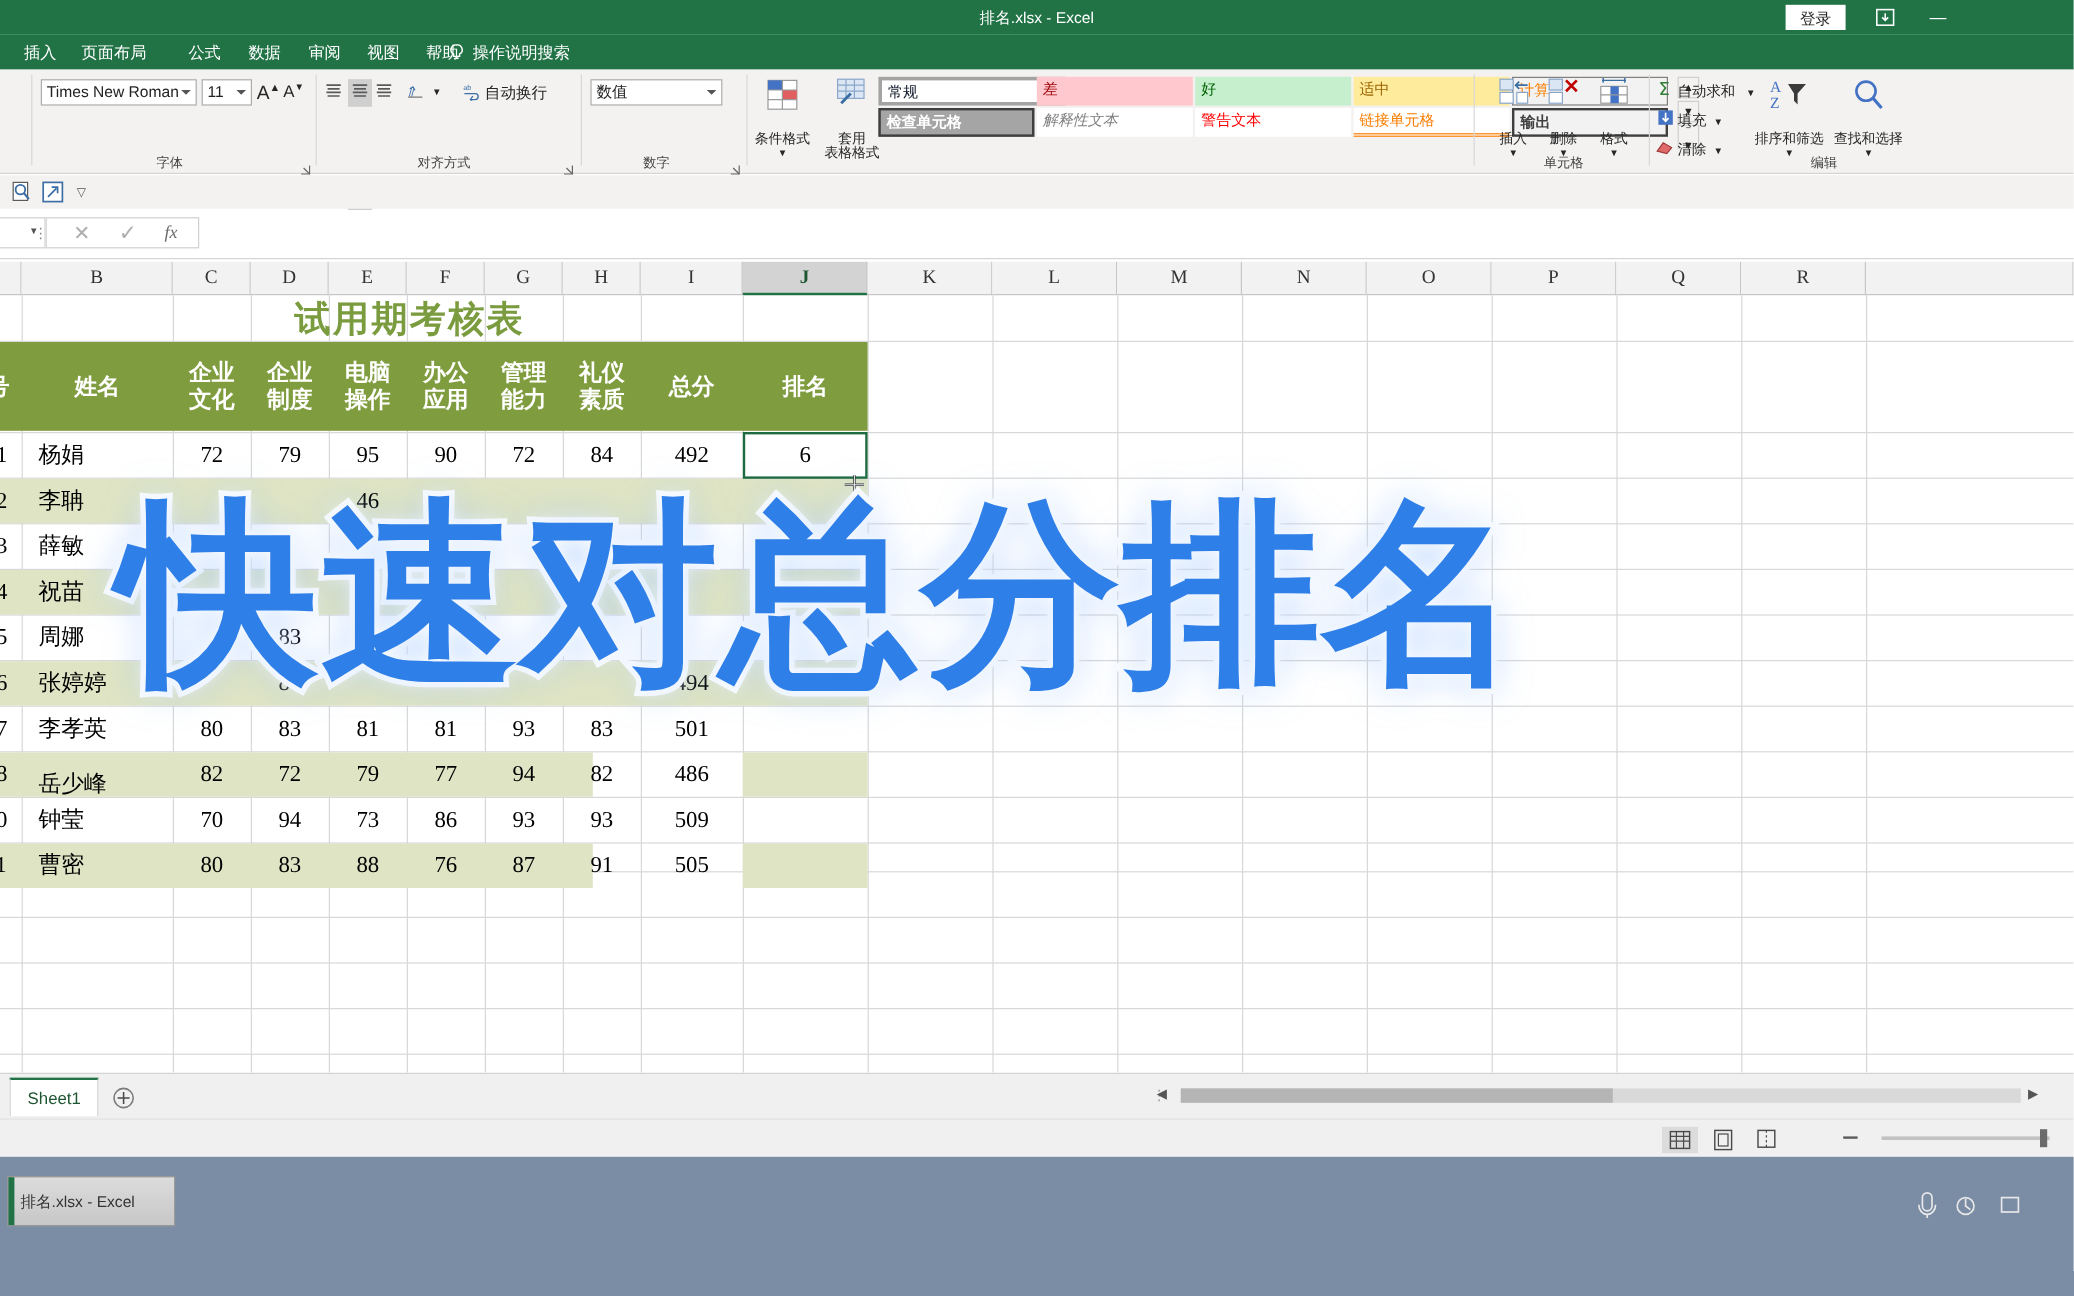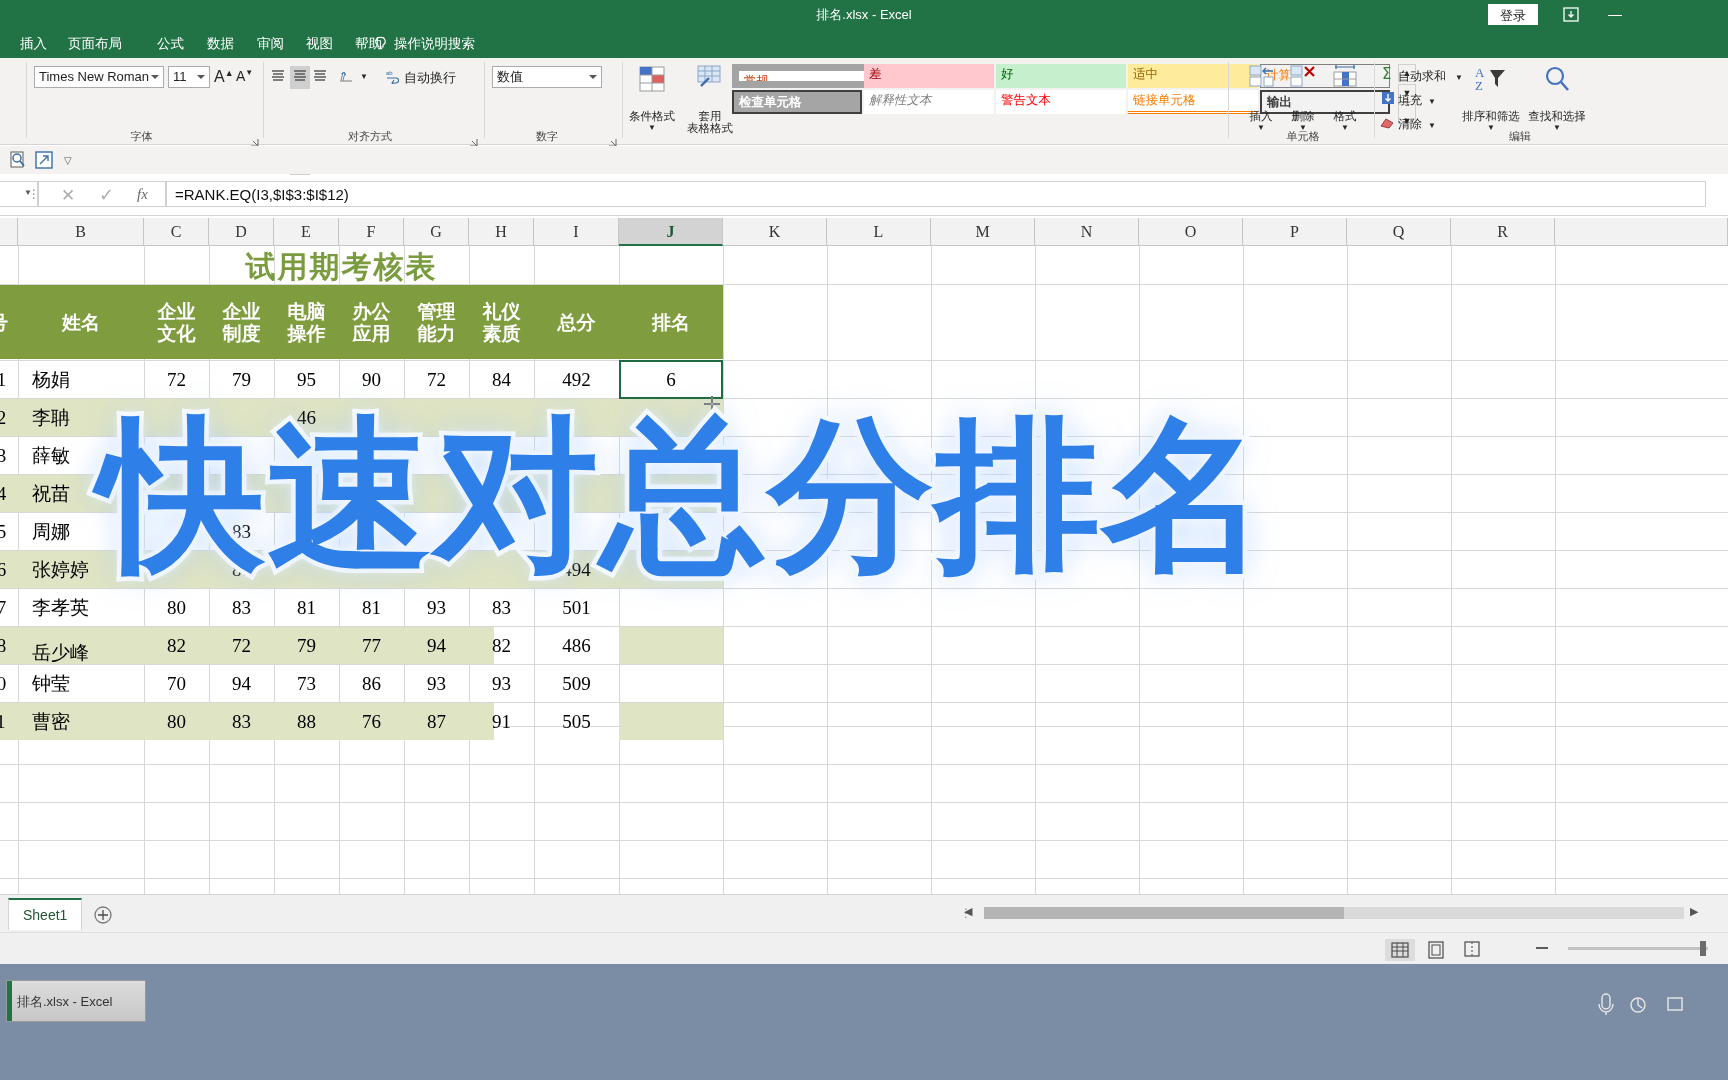--- a/index.html
+++ b/index.html
@@ -348,21 +348,21 @@
       <svg width="30" height="28" viewBox="0 0 30 28">
           <rect x="3" y="2" width="22" height="16" fill="#dbe6f4" stroke="#8aa6c8"></rect>
           <path d="M3 7h22M3 12h22M10 2v16M17 2v16" stroke="#8aa6c8"></path>
           <path d="M6 22 L14 14" stroke="#3a6ea5" stroke-width="2.4"></path>
         </svg>
     </span>
     <span class="lbl">套用</span>
     <span class="lbl2">表格格式</span>
   </div>
 
-  <div class="stylecell" style="left:732px;top:6px;width:156px;height:24px;background:#ffffff;color:#c2410c;border:7px solid #a3a3a3;">常规</div>
+  <div class="stylecell" style="left:732px;top:6px;width:156px;height:24px;background:#ffffff;color:#0f172a;border:3px solid #a3a3a3;">常规</div>
   <div class="stylecell" style="left:864px;top:6px;width:130px;height:24px;background:#ffc7ce;color:#9c0006;">差</div>
   <div class="stylecell" style="left:996px;top:6px;width:130px;height:24px;background:#c6efce;color:#006100;">好</div>
   <div class="stylecell" style="left:1128px;top:6px;width:130px;height:24px;background:#ffeb9c;color:#9c6500;">适中</div>
   <div class="stylecell" style="left:1260px;top:6px;width:130px;height:24px;background:#f2f2f2;color:#fa7d00;border:1px solid #7f7f7f;">计算</div>
 
   <div class="stylecell" style="left:732px;top:32px;width:130px;height:24px;background:#a5a5a5;color:#ffffff;border:2px solid #3f3f3f;font-weight:bold;">检查单元格</div>
   <div class="stylecell" style="left:864px;top:32px;width:130px;height:24px;background:#ffffff;color:#7f7f7f;font-style:italic;">解释性文本</div>
   <div class="stylecell" style="left:996px;top:32px;width:130px;height:24px;background:#ffffff;color:#ff0000;">警告文本</div>
   <div class="stylecell" style="left:1128px;top:32px;width:130px;height:24px;background:#ffffff;color:#fa7d00;border-bottom:3px double #fa7d00;">链接单元格</div>
   <div class="stylecell" style="left:1260px;top:32px;width:130px;height:24px;background:#f2f2f2;color:#3f3f3f;border:2px solid #3f3f3f;font-weight:bold;">输出</div>
@@ -472,21 +472,20 @@
 <div class="fbar">
   <div class="namebox">
     <span style="position:absolute;right:5px;top:6px;font-size:8px;color:#555;">▼</span>
   </div>
   <div style="position:absolute;left:28px;top:11px;color:#888;font-size:12px;">⋮</div>
   <div class="fxbtns">
     <span style="position:absolute;left:22px;top:3px;font-size:17px;color:#aeaeae;">✕</span>
     <span style="position:absolute;left:60px;top:2px;font-size:18px;color:#aeaeae;">✓</span>
     <span style="position:absolute;left:98px;top:4px;font-size:15px;color:#6a6a6a;font-style:italic;font-family:'Liberation Serif',serif;">fx</span>
   </div>
-  <div class="finput">=RANK.EQ(I3,$I$3:$I$12)</div>
 </div>
 
 <div class="gridwrap">
 
   <div class="colhdr">
     <div class="ch" style="left:-40px;width:58px">A</div>
     <div class="ch" style="left:18px;width:126px">B</div>
     <div class="ch" style="left:144px;width:65px">C</div>
     <div class="ch" style="left:209px;width:65px">D</div>
     <div class="ch" style="left:274px;width:65px">E</div>

